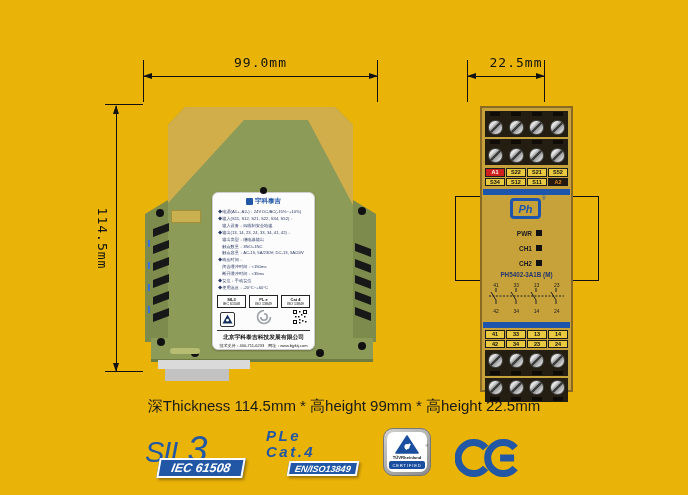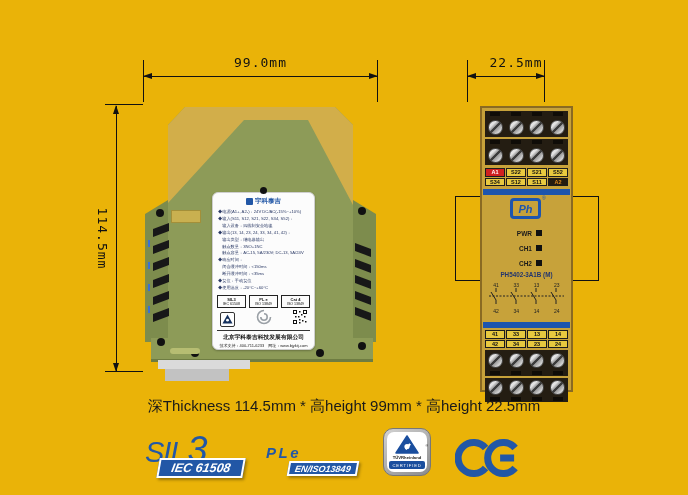--- a/index.html
+++ b/index.html
@@ -87,21 +87,21 @@
   
   .summary { position:absolute; left:0; right:0; top:397px; text-align:center; font-size:15px; color:#1a1a1a; }
   .cert-blue { color:#2257a6; }
   .sil-group { position:absolute; left:145px; top:429px; width:112px; height:52px; }
   .sil-word { font-style:italic; font-weight:400; font-size:29px; letter-spacing:-1px; }
   .sil-num { font-style:italic; font-weight:300; font-size:36px; margin-left:2px; }
   .band { background:#2257a6; border:2px solid #fff; box-shadow:2px 2px 3px rgba(0,0,0,.35); transform:skewX(-10deg);
     display:flex; align-items:center; justify-content:center; color:#fff; font-style:italic; font-weight:bold; }
   .sil-band { position:absolute; left:13px; top:29px; width:86px; height:20px; font-size:12.5px; }
   .pl-group { position:absolute; left:266px; top:428px; width:95px; height:52px; }
-  .pl-line { font-style:italic; font-weight:800; font-size:15px; letter-spacing:2.5px; line-height:16px;margin-top:17px; }
+  .pl-line { font-style:italic; font-weight:800; font-size:15px; letter-spacing:2.5px; line-height:16px; }
   .pl-band { position:absolute; left:22px; top:33px; width:70px; height:15px; font-size:9px; }
   .tuv-group { position:absolute; left:383px; top:428px; width:52px; height:54px; }
   .tuv-outer { width:48px; height:48px; border-radius:10px; background:linear-gradient(145deg,#d2d2d2,#8b8b8b); border:1px solid #777;
     padding:3px; }
   .tuv-inner { width:100%; height:100%; border-radius:7px; background:#fff; display:flex; flex-direction:column; align-items:center; justify-content:center; position:relative; }
   .tuv-name { font-size:4.2px; font-weight:bold; color:#222; margin-top:1px; white-space:nowrap; }
   .tuv-band { margin-top:1px; width:36px; height:7.5px; background:#1a4e9e; border-radius:2px; color:#fff;
     font-size:4.2px; letter-spacing:0.8px; display:flex; align-items:center; justify-content:center; }
   .tuv-reg { position:absolute; right:-1px; top:12px; font-size:3.5px; color:#222; }
   .ce-group { position:absolute; left:455px; top:433px; width:70px; height:50px; }
@@ -380,20 +380,21 @@
 
   <div class="summary">深Thickness 114.5mm * 高height 99mm * 高height 22.5mm</div>
 
   <div class="sil-group">
     <span class="sil-word cert-blue">SIL</span><span class="sil-num cert-blue">3</span>
     <div class="band sil-band">IEC 61508</div>
   </div>
 
   <div class="pl-group">
     <div class="pl-line cert-blue">PLe</div>
+    <div class="pl-line cert-blue">Cat.4</div>
     <div class="band pl-band">EN/ISO13849</div>
   </div>
 
   <div class="tuv-group">
     <div class="tuv-outer">
       <div class="tuv-inner">
         <svg width="24" height="19" viewBox="0 0 24 19">
           <path d="M12 1 L23 18 H1 Z" fill="#1a4e9e" stroke="#1a4e9e" stroke-width="1.5" stroke-linejoin="round"></path>
           <circle cx="12" cy="11.5" r="2.6" fill="#fff"></circle>
           <rect x="12.2" y="8" width="2.2" height="7" fill="#fff" transform="rotate(38 13 11)"></rect>

